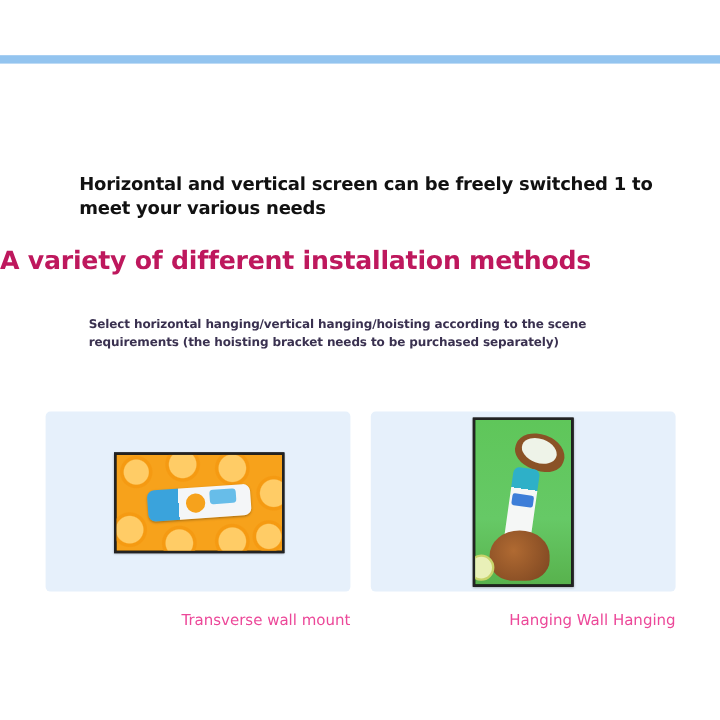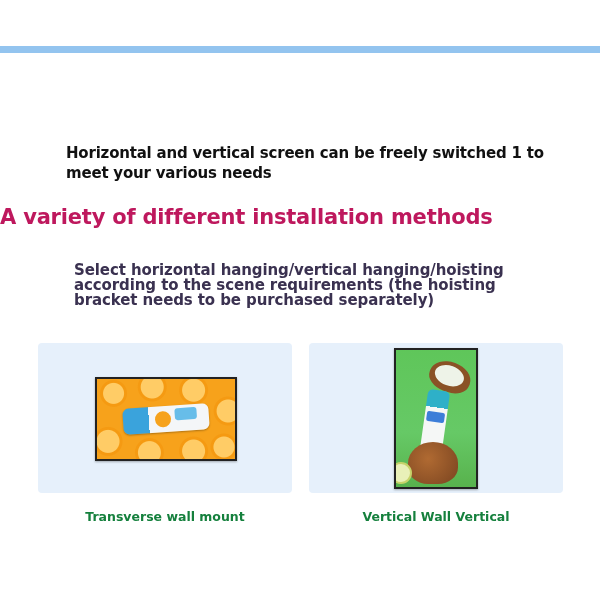--- a/index.html
+++ b/index.html
@@ -17,21 +17,21 @@
       position: absolute; left: 66px; top: 143px; width: 480px;
       font-size: 15px; font-weight: bold; line-height: 20px; letter-spacing: -0.2px;
       color: #111;
     }
     .title {
       position: absolute; left: 0; top: 205px; width: 600px; text-align: left;
       font-size: 21px; font-weight: bold; color: #be185d; letter-spacing: -0.2px;
     }
     .subtitle {
       position: absolute; left: 74px; top: 263px; width: 470px;
-      font-size: 15px; font-weight: bold; line-height: 15px; color: #3a3150;
+      font-size: 10px; font-weight: bold; line-height: 15px; color: #3a3150;
       letter-spacing: -0.1px;
     }
     .card {
       position: absolute; top: 343px; height: 150px; background: #e6f0fb;
       border-radius: 4px;
     }
     .card.left { left: 38px; width: 254px; }
     .card.right { left: 309px; width: 254px; }
     .screen {
       position: absolute; border: 2px solid #222; background: #000;
@@ -89,22 +89,22 @@
     }
     .coco-bottom {
       position: absolute; left: 12px; top: 92px; width: 50px; height: 42px;
       border-radius: 50% 50% 40% 40%; background: radial-gradient(circle at 40% 40%, #b06a32, #7a4420);
     }
     .lime {
       position: absolute; left: -6px; top: 112px; width: 18px; height: 18px;
       border-radius: 50%; background: #e9f0b8; border: 2px solid #c7d36a;
     }
     .caption {
-      position: absolute; top: 509px; font-size: 12.5px; font-weight: bold; color: #15803d;
-      text-align: center; width: 254px;
+      position: absolute; top: 509px; font-size: 12.5px; font-weight: normal; color: #ec4899;
+      text-align: right; width: 254px;
     }
     .caption.left { left: 38px; }
     .caption.right { left: 309px; }
   </style>
 </head>
 <body>
 
 <div class="top-bar"></div>
 
 <div class="headline">Horizontal and vertical screen can be freely switched 1 to meet your various needs</div>
@@ -131,13 +131,13 @@
       <div class="can-v">
         <div class="logo"></div>
       </div>
       <div class="coco-bottom"></div>
       <div class="lime"></div>
     </div>
   </div>
 </div>
 
 <div class="caption left">Transverse wall mount</div>
-<div class="caption right">Vertical Wall Vertical</div>
+<div class="caption right">Hanging Wall Hanging</div>
 
 </body></html>

